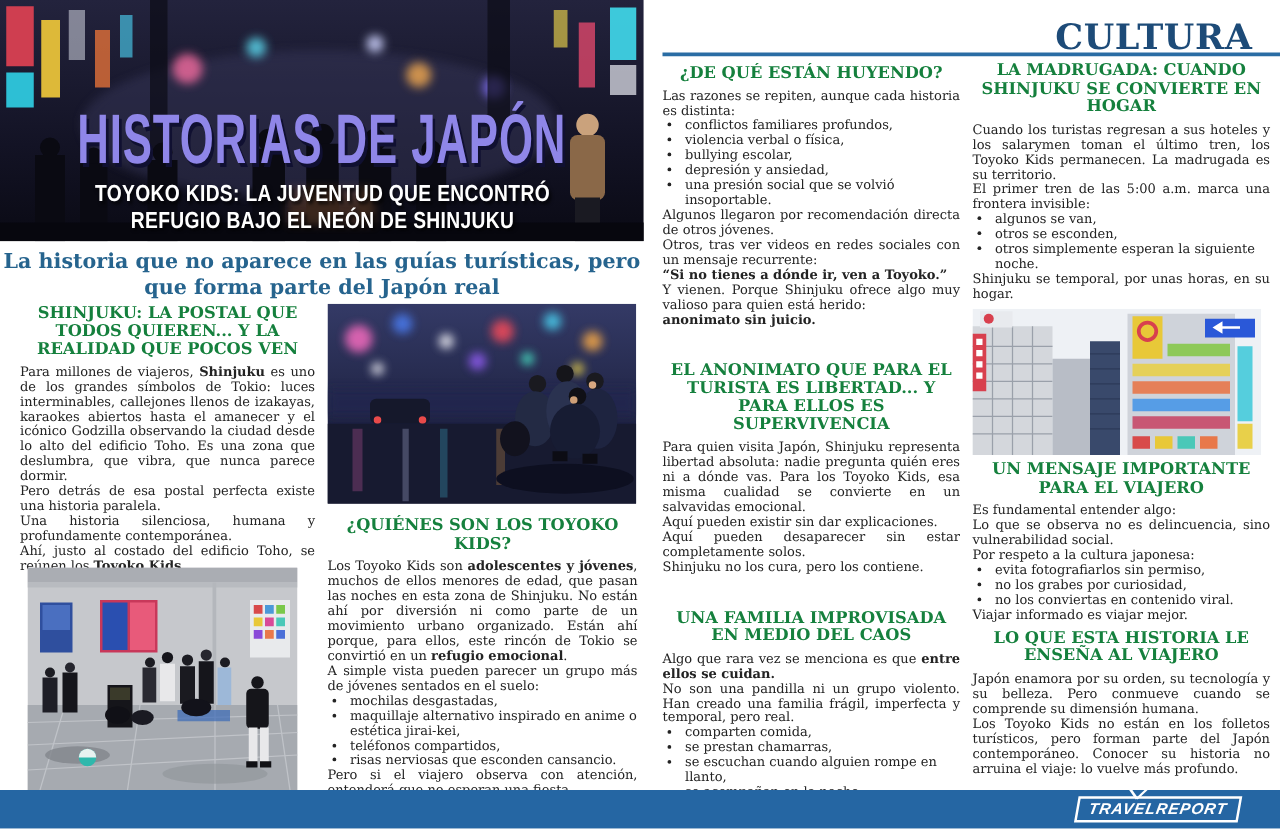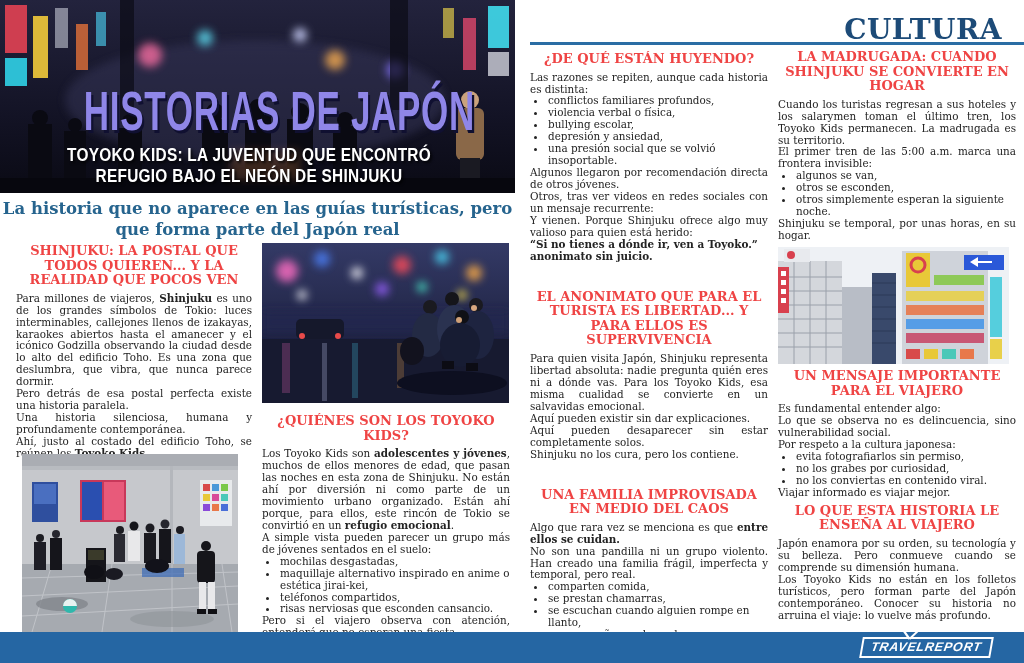--- a/index.html
+++ b/index.html
@@ -1,27 +1,27 @@
 <!DOCTYPE html>
 <html><head>
 <meta charset="utf-8">
 <style>
   html,body{margin:0;padding:0;background:#e9e9e9}
   #page{position:relative;width:1024px;height:663px;background:#ffffff;font-family:"DejaVu Serif",serif;overflow:hidden;margin:0 auto}
 
   
   .hero{position:absolute;left:0;top:0;width:515px;height:193px;overflow:hidden}
   .hero svg{position:absolute;left:0;top:0}
-  .hero-text{position:absolute;left:0;top:0;width:515px;height:193px;display:flex;flex-direction:column;align-items:flex-start;justify-content:flex-end;padding-bottom:8px;box-sizing:border-box}
+  .hero-text{position:absolute;left:0;top:0;width:515px;height:193px;display:flex;flex-direction:column;align-items:center;justify-content:flex-end;padding-bottom:8px;box-sizing:border-box}
   .hero-title{font-family:"Liberation Sans",sans-serif;font-weight:700;font-size:50px;line-height:1;color:#8f86e8;transform:scale(0.70,1.12);transform-origin:center bottom;text-shadow:3px 3px 0 #101031;white-space:nowrap;letter-spacing:1px}
   .hero-subtitle{font-family:"Liberation Sans",sans-serif;font-weight:700;font-size:17.5px;line-height:1.16;color:#ffffff;text-align:center;max-width:498px;transform:scale(0.88,1.06);transform-origin:center top;text-shadow:2px 2px 3px rgba(0,0,0,.85);margin-top:5px;letter-spacing:.3px}
 
   .tagline{position:absolute;left:0;top:198px;width:515px;text-align:center;font-weight:700;font-size:16.5px;line-height:1.3;color:#26648e}
 
-  h3.sec{font-size:13px;line-height:1.12;color:#ef4444;text-align:center;margin:0 0 5px;font-weight:700}
+  h3.sec{font-size:13px;line-height:1.12;color:#15803d;text-align:center;margin:0 0 5px;font-weight:700}
   .body{font-size:10.4px;line-height:1.15;color:#232323}
   .body p{margin:0;text-align:justify}
   .body ul{margin:0;padding-left:17px}
   .body li{padding-left:1px}
 
   .colA{position:absolute;left:16px;top:244px;width:236px}
   .photoA{position:absolute;left:22px;top:454px}
   .colB{position:absolute;left:262px;top:243px;width:248px}
   .colB h3.sec{margin-top:7px}
   .colC{position:absolute;left:530px;top:52px;width:238px}
@@ -265,22 +265,22 @@
           <p><span>Las razones se repiten, aunque cada historia es distinta:</span></p>
           <ul>
             <li>conflictos familiares profundos,</li>
             <li>violencia verbal o física,</li>
             <li>bullying escolar,</li>
             <li>depresión y ansiedad,</li>
             <li>una presión social que se volvió insoportable.</li>
           </ul>
           <p><span>Algunos llegaron por recomendación directa de otros jóvenes.</span></p>
           <p><span>Otros, tras ver videos en redes sociales con un mensaje recurrente:</span></p>
+          <p><b>“Si no tienes a dónde ir, ven a Toyoko.”</b></p>
           <p><span>Y vienen. Porque Shinjuku ofrece algo muy valioso para quien está herido:</span></p>
-          <p><b>“Si no tienes a dónde ir, ven a Toyoko.”</b></p>
           <p><b>anonimato sin juicio.</b></p>
         </div>
     </section>
     <section>
       <h3 class="sec">EL ANONIMATO QUE PARA EL TURISTA ES LIBERTAD... Y PARA ELLOS ES SUPERVIVENCIA</h3>
       <div class="body">
           <p><span>Para quien visita Japón, Shinjuku representa libertad absoluta: nadie pregunta quién eres ni a dónde vas. Para los Toyoko Kids, esa misma cualidad se convierte en un salvavidas emocional.</span></p>
           <p><span>Aquí pueden existir sin dar explicaciones.</span></p>
           <p><span>Aquí pueden desaparecer sin estar completamente solos.</span></p>
           <p><span>Shinjuku no los cura, pero los contiene.</span></p>

